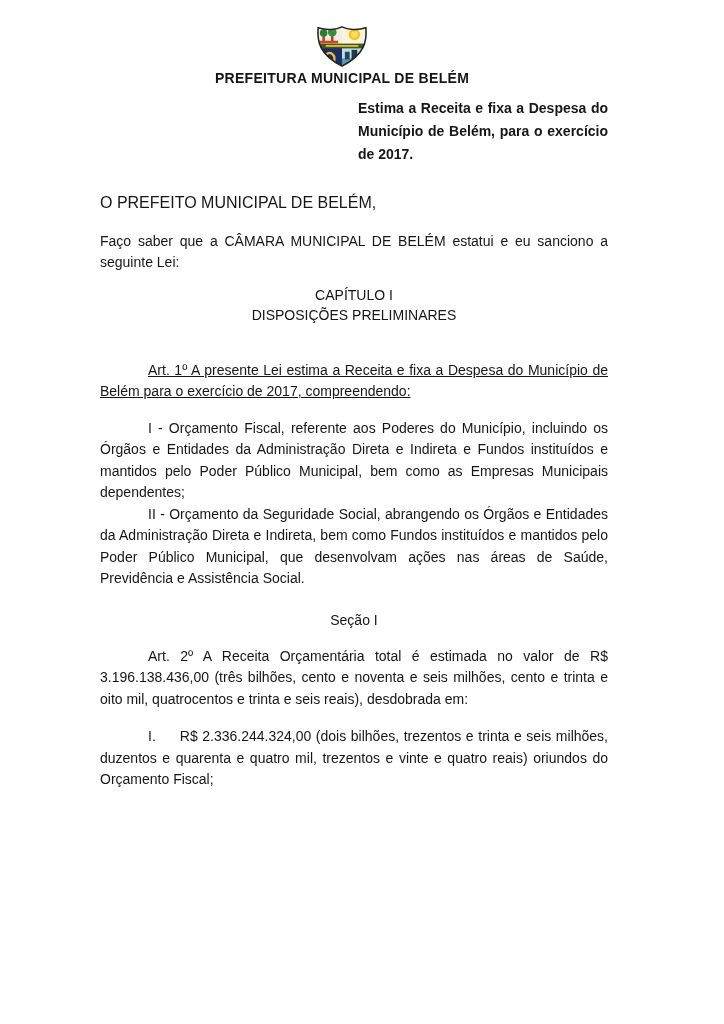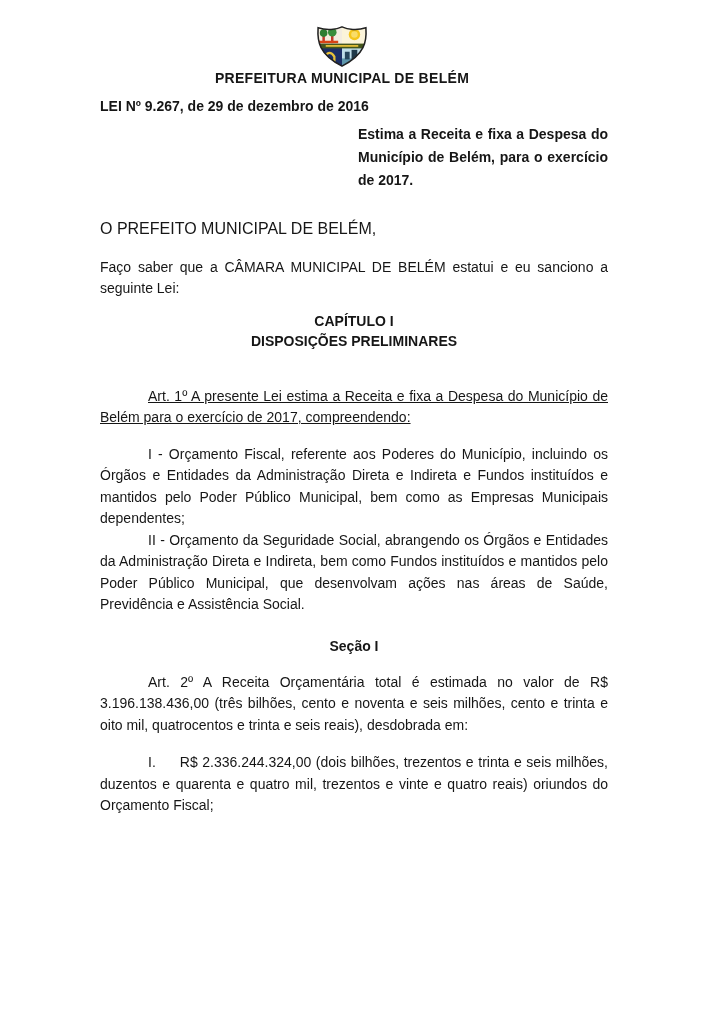--- a/index.html
+++ b/index.html
@@ -54,21 +54,21 @@
     text-align: justify;
   }
   .indent { text-indent: 48px; }
   .opening {
     margin-top: 26px;
     font-size: 16px;
     line-height: 21.5px;
   }
   .heading {
     font-size: 14px;
-    font-weight: bold;
+    font-weight: normal;
     text-align: center;
     line-height: 20px;
   }
   .mt-preamble { margin-top: 17px; }
   .mt-cap1 { margin-top: 11px; }
   .mt-art1 { margin-top: 35px; text-decoration: underline; }
   .mt-inc1 { margin-top: 15px; }
   .mt-inc2 { margin-top: 0; }
   .mt-cap2 { margin-top: 27px; }
   .mt-sec1 { margin-top: 20px; }
@@ -109,21 +109,20 @@
         <rect x="30" y="36" width="30" height="10" fill="#5e97ad"></rect>
         <rect x="33" y="29" width="5" height="8" fill="#27465c"></rect>
         <rect x="40" y="27" width="6" height="10" fill="#1f3a4a"></rect>
         <rect x="48" y="30" width="5" height="7" fill="#27465c"></rect>
       </g>
       <path d="M5,4 C14,7 24,6 30,3 C36,6 46,7 55,4 C56,18 54,32 30,44 C6,32 4,18 5,4 Z" fill="none" stroke="#222222" stroke-width="1.6"></path>
     </svg>
     <div class="org-name">PREFEITURA MUNICIPAL DE BELÉM</div>
   </div>
 
-  <div class="law-line">LEI Nº 9.267, de 29 de dezembro de 2016</div>
 
   <div class="ementa">Estima a Receita e fixa a Despesa do Município de Belém, para o exercício de 2017.</div>
 
   <p class="opening">O PREFEITO MUNICIPAL DE BELÉM,</p>
 
   <p class="para mt-preamble">Faço saber que a CÂMARA MUNICIPAL DE BELÉM estatui e eu sanciono a seguinte Lei:</p>
 
   <div class="heading mt-cap1">
     <div>CAPÍTULO I</div>
     <div>DISPOSIÇÕES PRELIMINARES</div>

